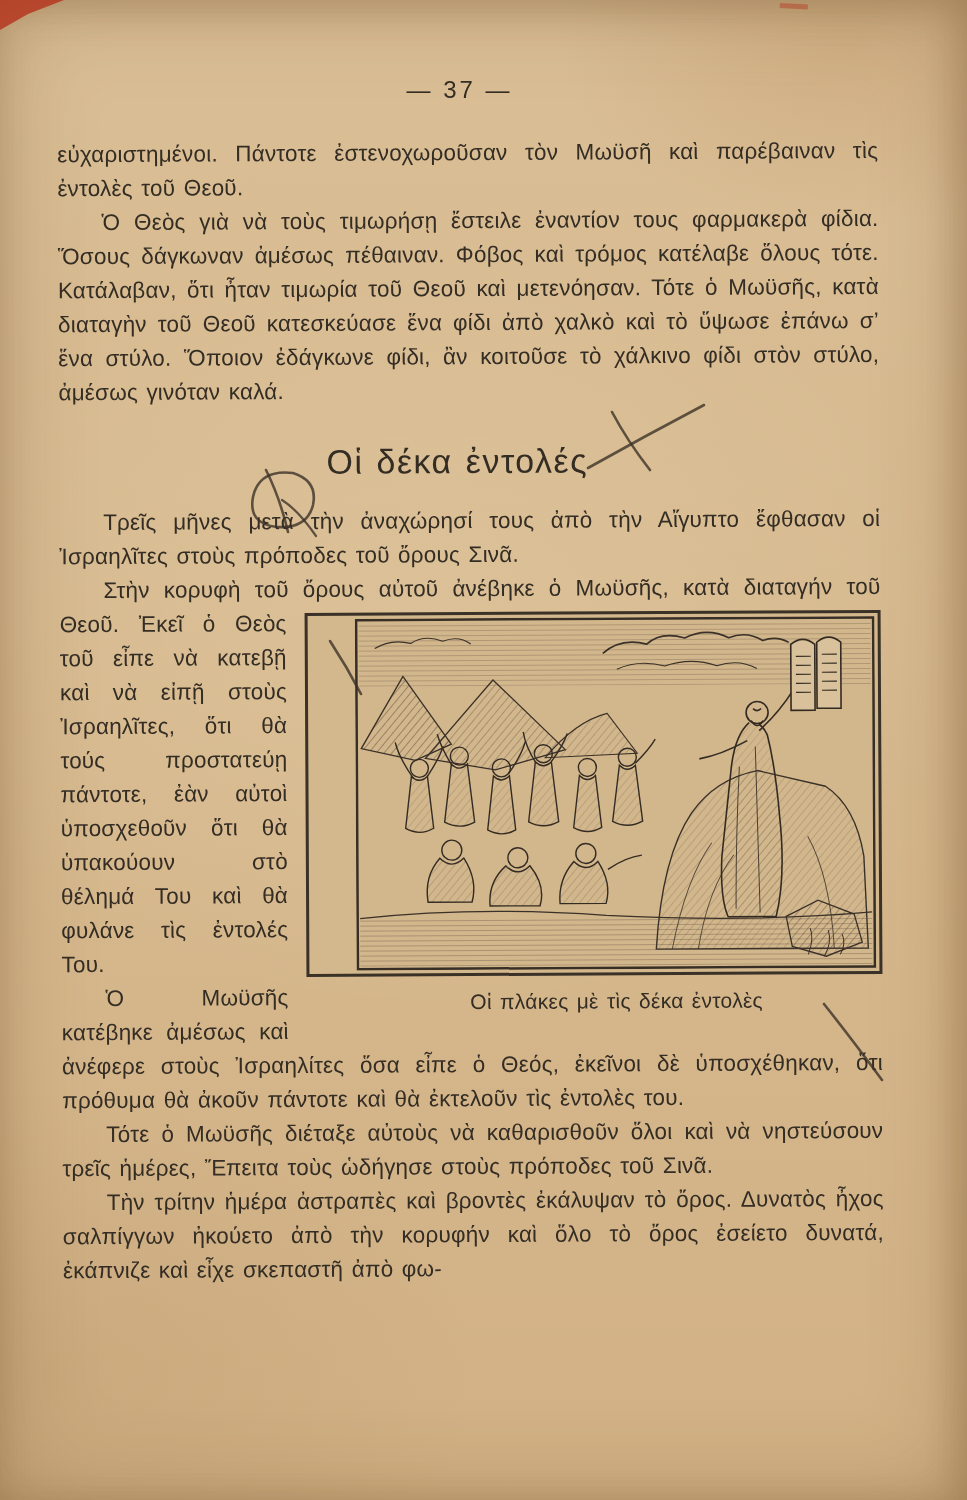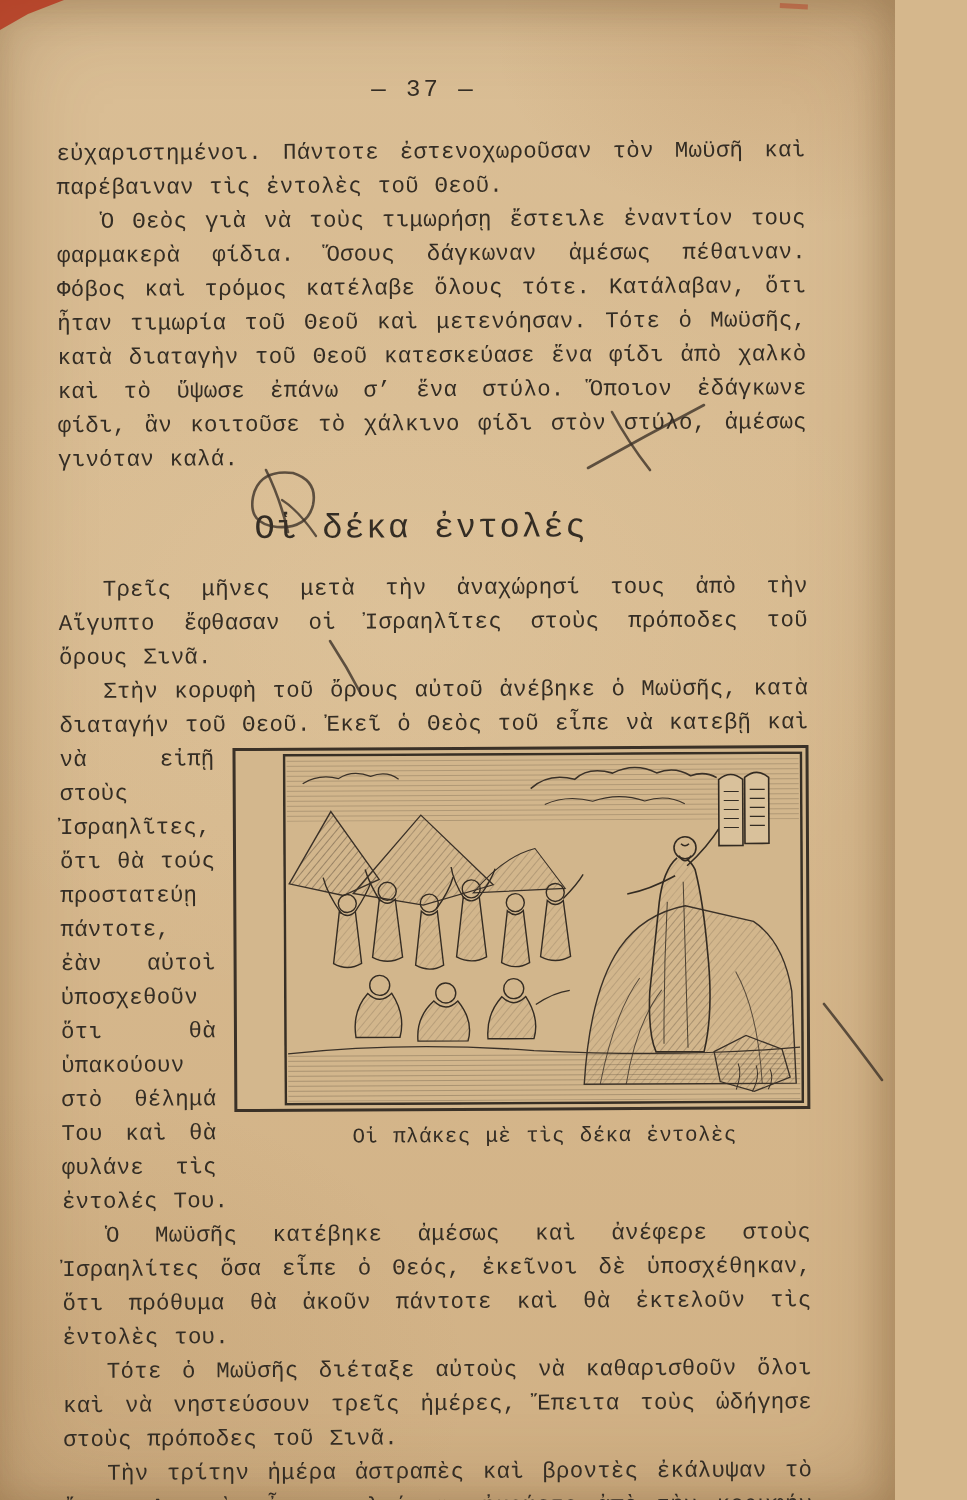--- a/index.html
+++ b/index.html
@@ -1,21 +1,21 @@
 <!DOCTYPE html>
 <html lang="el"><head>
 <meta charset="utf-8">
 <style>
   * { margin:0; padding:0; box-sizing:border-box; }
   html,body { background:#d5b78c; }
   .page {
     position:relative;
-    width:895px; height:1500px;
+    width:967px; height:1500px;
     overflow:hidden;
-    font-family:Liberation Mono, monospace;
+    font-family:Liberation Sans, sans-serif;
     color:#342d24;
     background:
       radial-gradient(ellipse 420px 260px at 88% 3%, rgba(150,92,40,.15), transparent 70%),
       radial-gradient(ellipse 600px 420px at 6% 92%, rgba(130,90,45,.10), transparent 70%),
       radial-gradient(ellipse 700px 520px at 45% 42%, rgba(255,243,214,.13), transparent 75%),
       linear-gradient(180deg,#dabe95 0%,#d6b88d 55%,#d1b185 100%);
     box-shadow: inset 0 0 95px rgba(96,62,24,.28), inset 0 16px 34px rgba(96,62,24,.12), inset -14px 0 30px rgba(96,62,24,.14);
   }
   .folio {
     position:relative; left:-24px;

